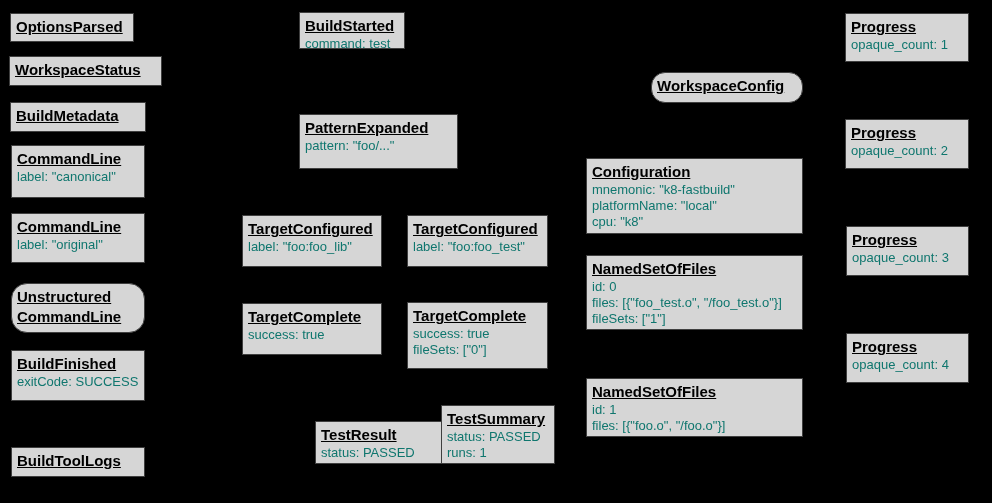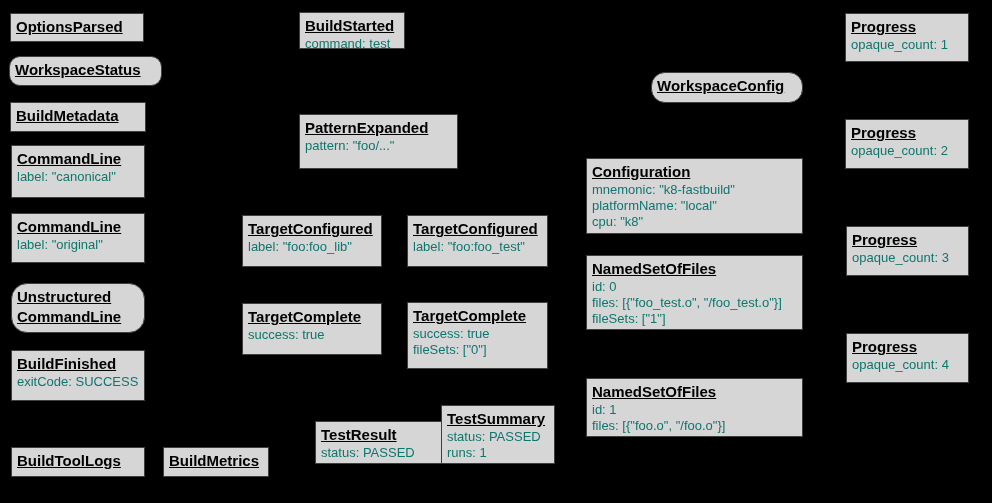--- a/index.html
+++ b/index.html
@@ -36,24 +36,24 @@
     font-size: 13px;
     line-height: 16px;
     color: #0f766e;
     white-space: nowrap;
   }
 </style>
 </head>
 <body>
 
 <div class="canvas" id="canvas" style="background: rgb(0, 0, 0);">
-    <div class="event-box" style="left: 10px; top: 13px; width: 134px; height: 29px; background: rgb(214, 214, 214); border-color: rgb(63, 63, 63);">
+    <div class="event-box" style="left: 10px; top: 13px; width: 124px; height: 29px; background: rgb(214, 214, 214); border-color: rgb(63, 63, 63);">
       <div class="box-title">OptionsParsed</div>
     </div>
-    <div class="event-box" style="left: 9px; top: 56px; width: 153px; height: 30px; background: rgb(214, 214, 214); border-color: rgb(63, 63, 63); border-radius: 11px;">
+    <div class="event-box" style="left: 9px; top: 56px; width: 153px; height: 30px; background: rgb(214, 214, 214); border-color: rgb(63, 63, 63);">
       <div class="box-title">WorkspaceStatus</div>
     </div>
     <div class="event-box" style="left: 10px; top: 102px; width: 136px; height: 30px; background: rgb(214, 214, 214); border-color: rgb(63, 63, 63);">
       <div class="box-title">BuildMetadata</div>
     </div>
     <div class="event-box" style="left: 11px; top: 145px; width: 134px; height: 53px; background: rgb(214, 214, 214); border-color: rgb(63, 63, 63);">
       <div class="box-title">CommandLine</div>
       <div class="box-line">label: "canonical"</div>
     </div>
     <div class="event-box" style="left: 11px; top: 213px; width: 134px; height: 50px; background: rgb(214, 214, 214); border-color: rgb(63, 63, 63);">
@@ -62,23 +62,20 @@
     </div>
     <div class="event-box" style="left: 11px; top: 283px; width: 134px; height: 50px; background: rgb(214, 214, 214); border-color: rgb(63, 63, 63); border-radius: 16px;">
       <div class="box-title">Unstructured CommandLine</div>
     </div>
     <div class="event-box" style="left: 11px; top: 350px; width: 134px; height: 51px; background: rgb(214, 214, 214); border-color: rgb(63, 63, 63);">
       <div class="box-title">BuildFinished</div>
       <div class="box-line">exitCode: SUCCESS</div>
     </div>
     <div class="event-box" style="left: 11px; top: 447px; width: 134px; height: 30px; background: rgb(214, 214, 214); border-color: rgb(63, 63, 63);">
       <div class="box-title">BuildToolLogs</div>
-    </div>
-    <div class="event-box" style="left: 163px; top: 447px; width: 106px; height: 30px; background: rgb(214, 214, 214); border-color: rgb(63, 63, 63);">
-      <div class="box-title">BuildMetrics</div>
     </div>
     <div class="event-box" style="left: 299px; top: 12px; width: 106px; height: 37px; background: rgb(214, 214, 214); border-color: rgb(63, 63, 63);">
       <div class="box-title">BuildStarted</div>
       <div class="box-line">command: test</div>
     </div>
     <div class="event-box" style="left: 299px; top: 114px; width: 159px; height: 55px; background: rgb(214, 214, 214); border-color: rgb(63, 63, 63);">
       <div class="box-title">PatternExpanded</div>
       <div class="box-line">pattern: "foo/..."</div>
     </div>
     <div class="event-box" style="left: 242px; top: 215px; width: 140px; height: 52px; background: rgb(214, 214, 214); border-color: rgb(63, 63, 63);">

